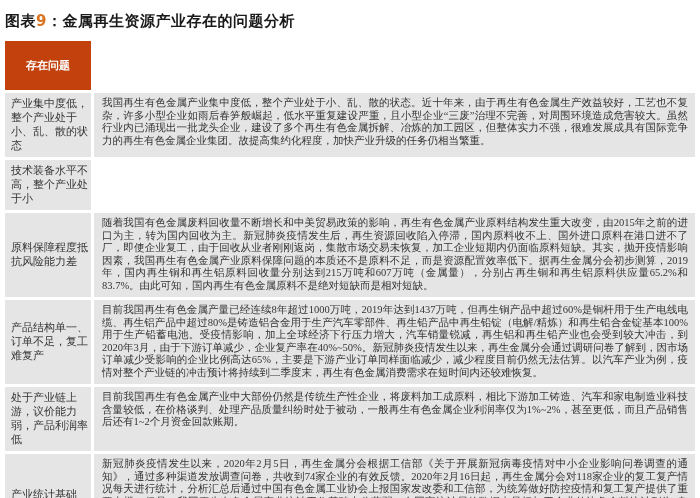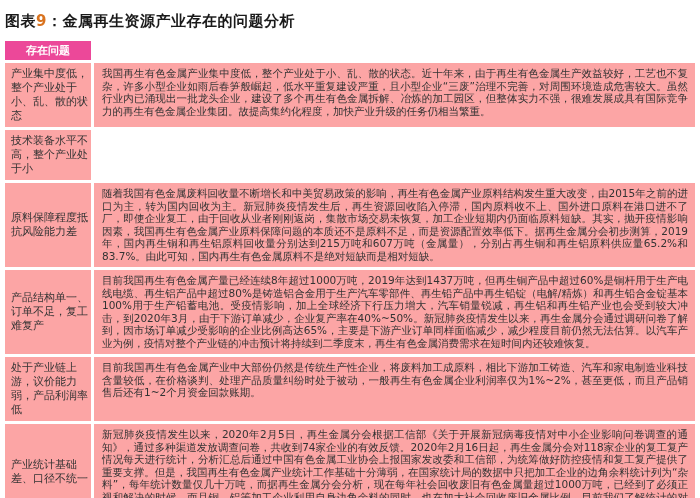--- a/index.html
+++ b/index.html
@@ -21,47 +21,48 @@
     letter-spacing: 0.5px;
     padding: 4px 0 10px 0;
   }
   .title .num { color: #d9731f; }
 
   .tbl { width: 100%; }
 
   .hdr-row, .row { display: flex; gap: 3px; margin-bottom: 3px; }
 
   .hdr-cell {
-    background: #ec4899;
+    background: #c2410c;
     color: #ffffff;
     font-weight: bold;
     font-size: 11px;
     text-align: center;
-    padding: 3px 2px;
+    padding: 18px 2px;
     line-height: 13px;
   }
   .c-left  { width: 86px; flex: none; }
   .c-right { flex: 1; }
 
   .cell {
-    background: #fca5a5;
+    background: #e5e5e5;
     font-size: 10.5px;
     line-height: 12.5px;
     color: #333333;
   }
   .cell.problem {
     display: flex;
     align-items: center;
     padding: 4px 3px 4px 6px;
     font-size: 11px;
     line-height: 14px;
   }
   .cell.analysis {
     padding: 4px 7px 5px 8px;
     text-align: justify;
+    font-family: Liberation Serif, serif;
   }
 </style>
 </head>
 <body>
 
 <div class="page">
 
   <div class="title">
     <span>图表</span><span class="num">9</span><span>：金属再生资源产业存在的问题分析</span>
   </div>

